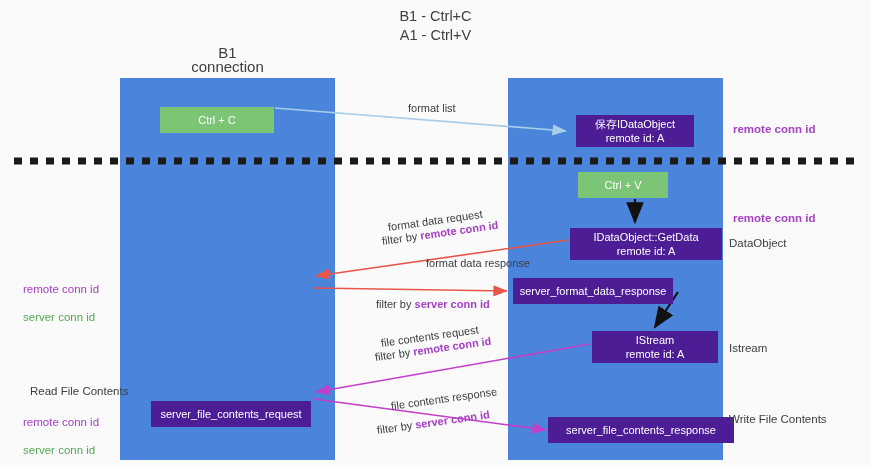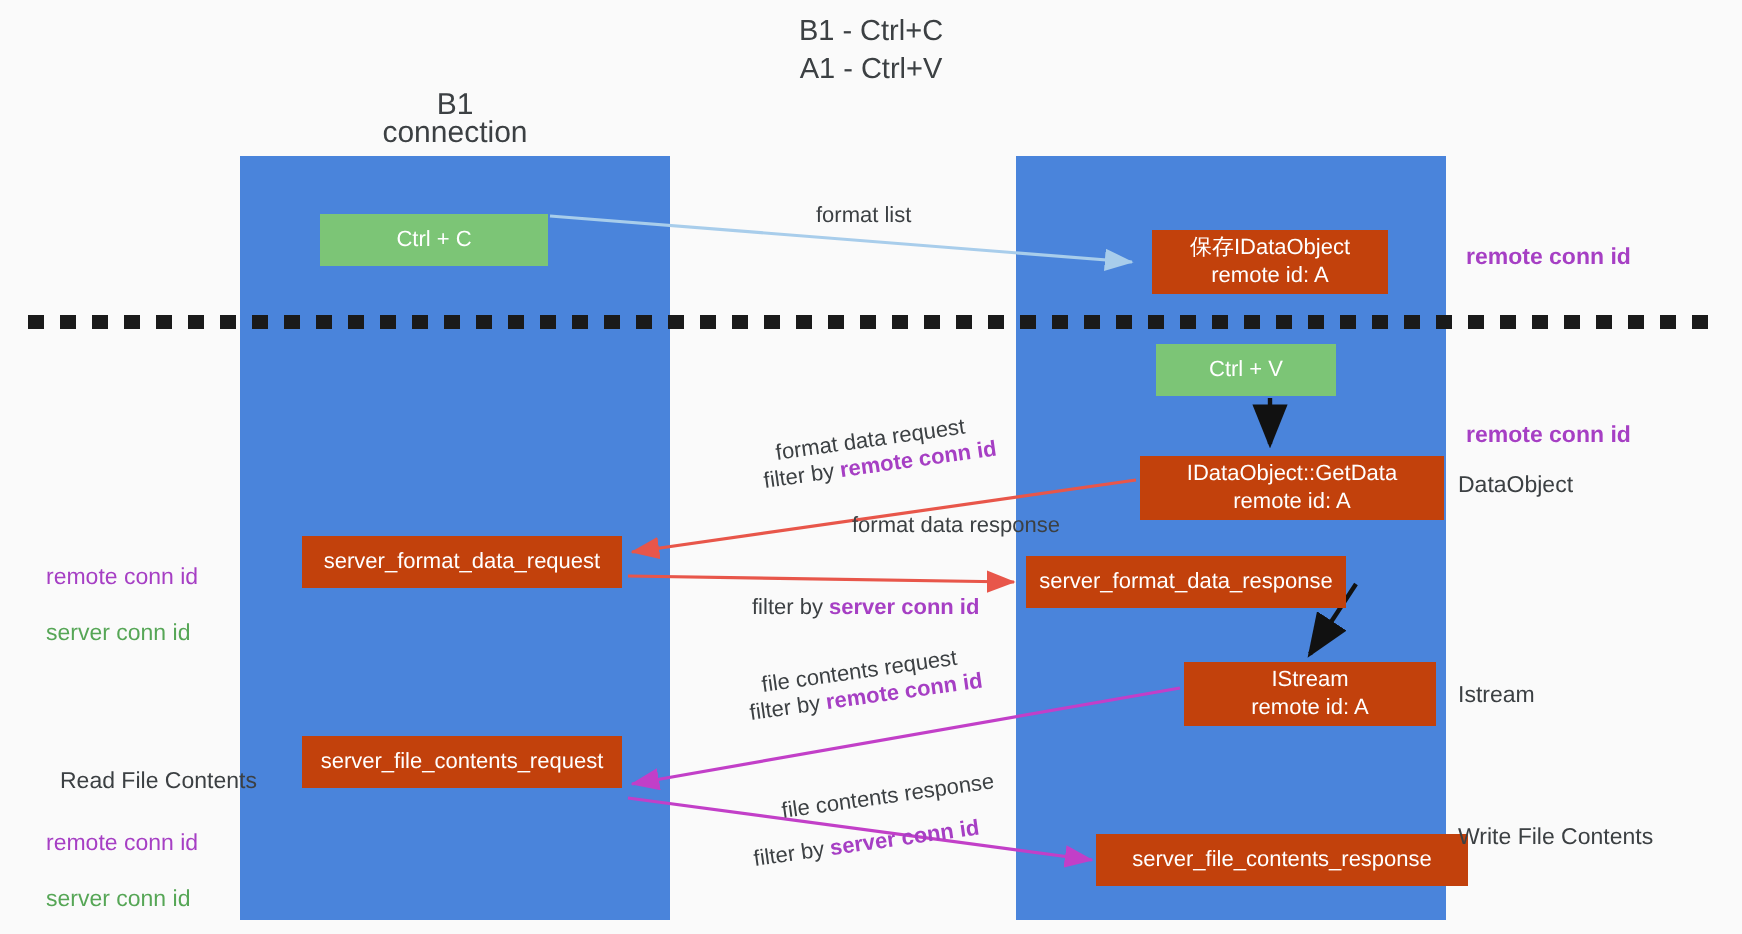--- a/index.html
+++ b/index.html
@@ -54,32 +54,32 @@
     justify-content: center;
     text-align: center;
     color: #ffffff;
     font-size: 11px;
     line-height: 14px;
     white-space: pre-line;
     padding: 2px 4px;
     z-index: 6;
   }
   .node.green  { background: #7cc576; }
-  .node.orange { background: #c2410c; }
+  .node.orange { background: #4c1d95; }
 
   #n-ctrlc   { left: 160px; top: 96px;  width: 114px; height: 26px; margin-top: 11px; }
   #n-ctrlv   { left: 578px; top: 172px; width: 90px; height: 26px; }
 
   #n-dataobj-save { left: 576px; top: 115px; width: 118px; height: 32px; }
   #n-getdata      { left: 570px; top: 228px; width: 152px; height: 32px; }
   #n-istream      { left: 592px; top: 331px; width: 126px; height: 32px; }
 
   #n-sfdreq  { left: 151px; top: 268px; width: 160px; height: 26px; }
   #n-sfdres  { left: 513px; top: 278px; width: 160px; height: 26px; }
-  #n-sfcreq  { left: 151px; top: 368px; width: 160px; height: 26px; }
+  #n-sfcreq  { left: 151px; top: 401px; width: 160px; height: 26px; }
   #n-sfcres  { left: 548px; top: 417px; width: 186px; height: 26px; }
 
   
   .side {
     position: absolute;
     font-size: 11.5px;
     line-height: 14px;
     white-space: pre-line;
     z-index: 7;
   }
@@ -188,21 +188,20 @@
   <div class="node green" id="n-ctrlc">Ctrl + C</div>
   <div class="node orange" id="n-dataobj-save">保存IDataObject
 remote id: A</div>
 
   <div class="node green" id="n-ctrlv">Ctrl + V</div>
   <div class="node orange" id="n-getdata">IDataObject::GetData
 remote id: A</div>
   <div class="node orange" id="n-istream">IStream
 remote id: A</div>
 
-  <div class="node orange" id="n-sfdreq">server_format_data_request</div>
   <div class="node orange" id="n-sfdres">server_format_data_response</div>
   <div class="node orange" id="n-sfcreq">server_file_contents_request</div>
   <div class="node orange" id="n-sfcres">server_file_contents_response</div>
 
   <div class="side bold purple" id="lbl-r1">remote conn id</div>
   <div class="side bold purple" id="lbl-r2">remote conn id</div>
   <div class="side dark" id="lbl-r3">DataObject</div>
   <div class="side dark" id="lbl-r4">Istream</div>
   <div class="side dark" id="lbl-r5">Write File Contents</div>
 

